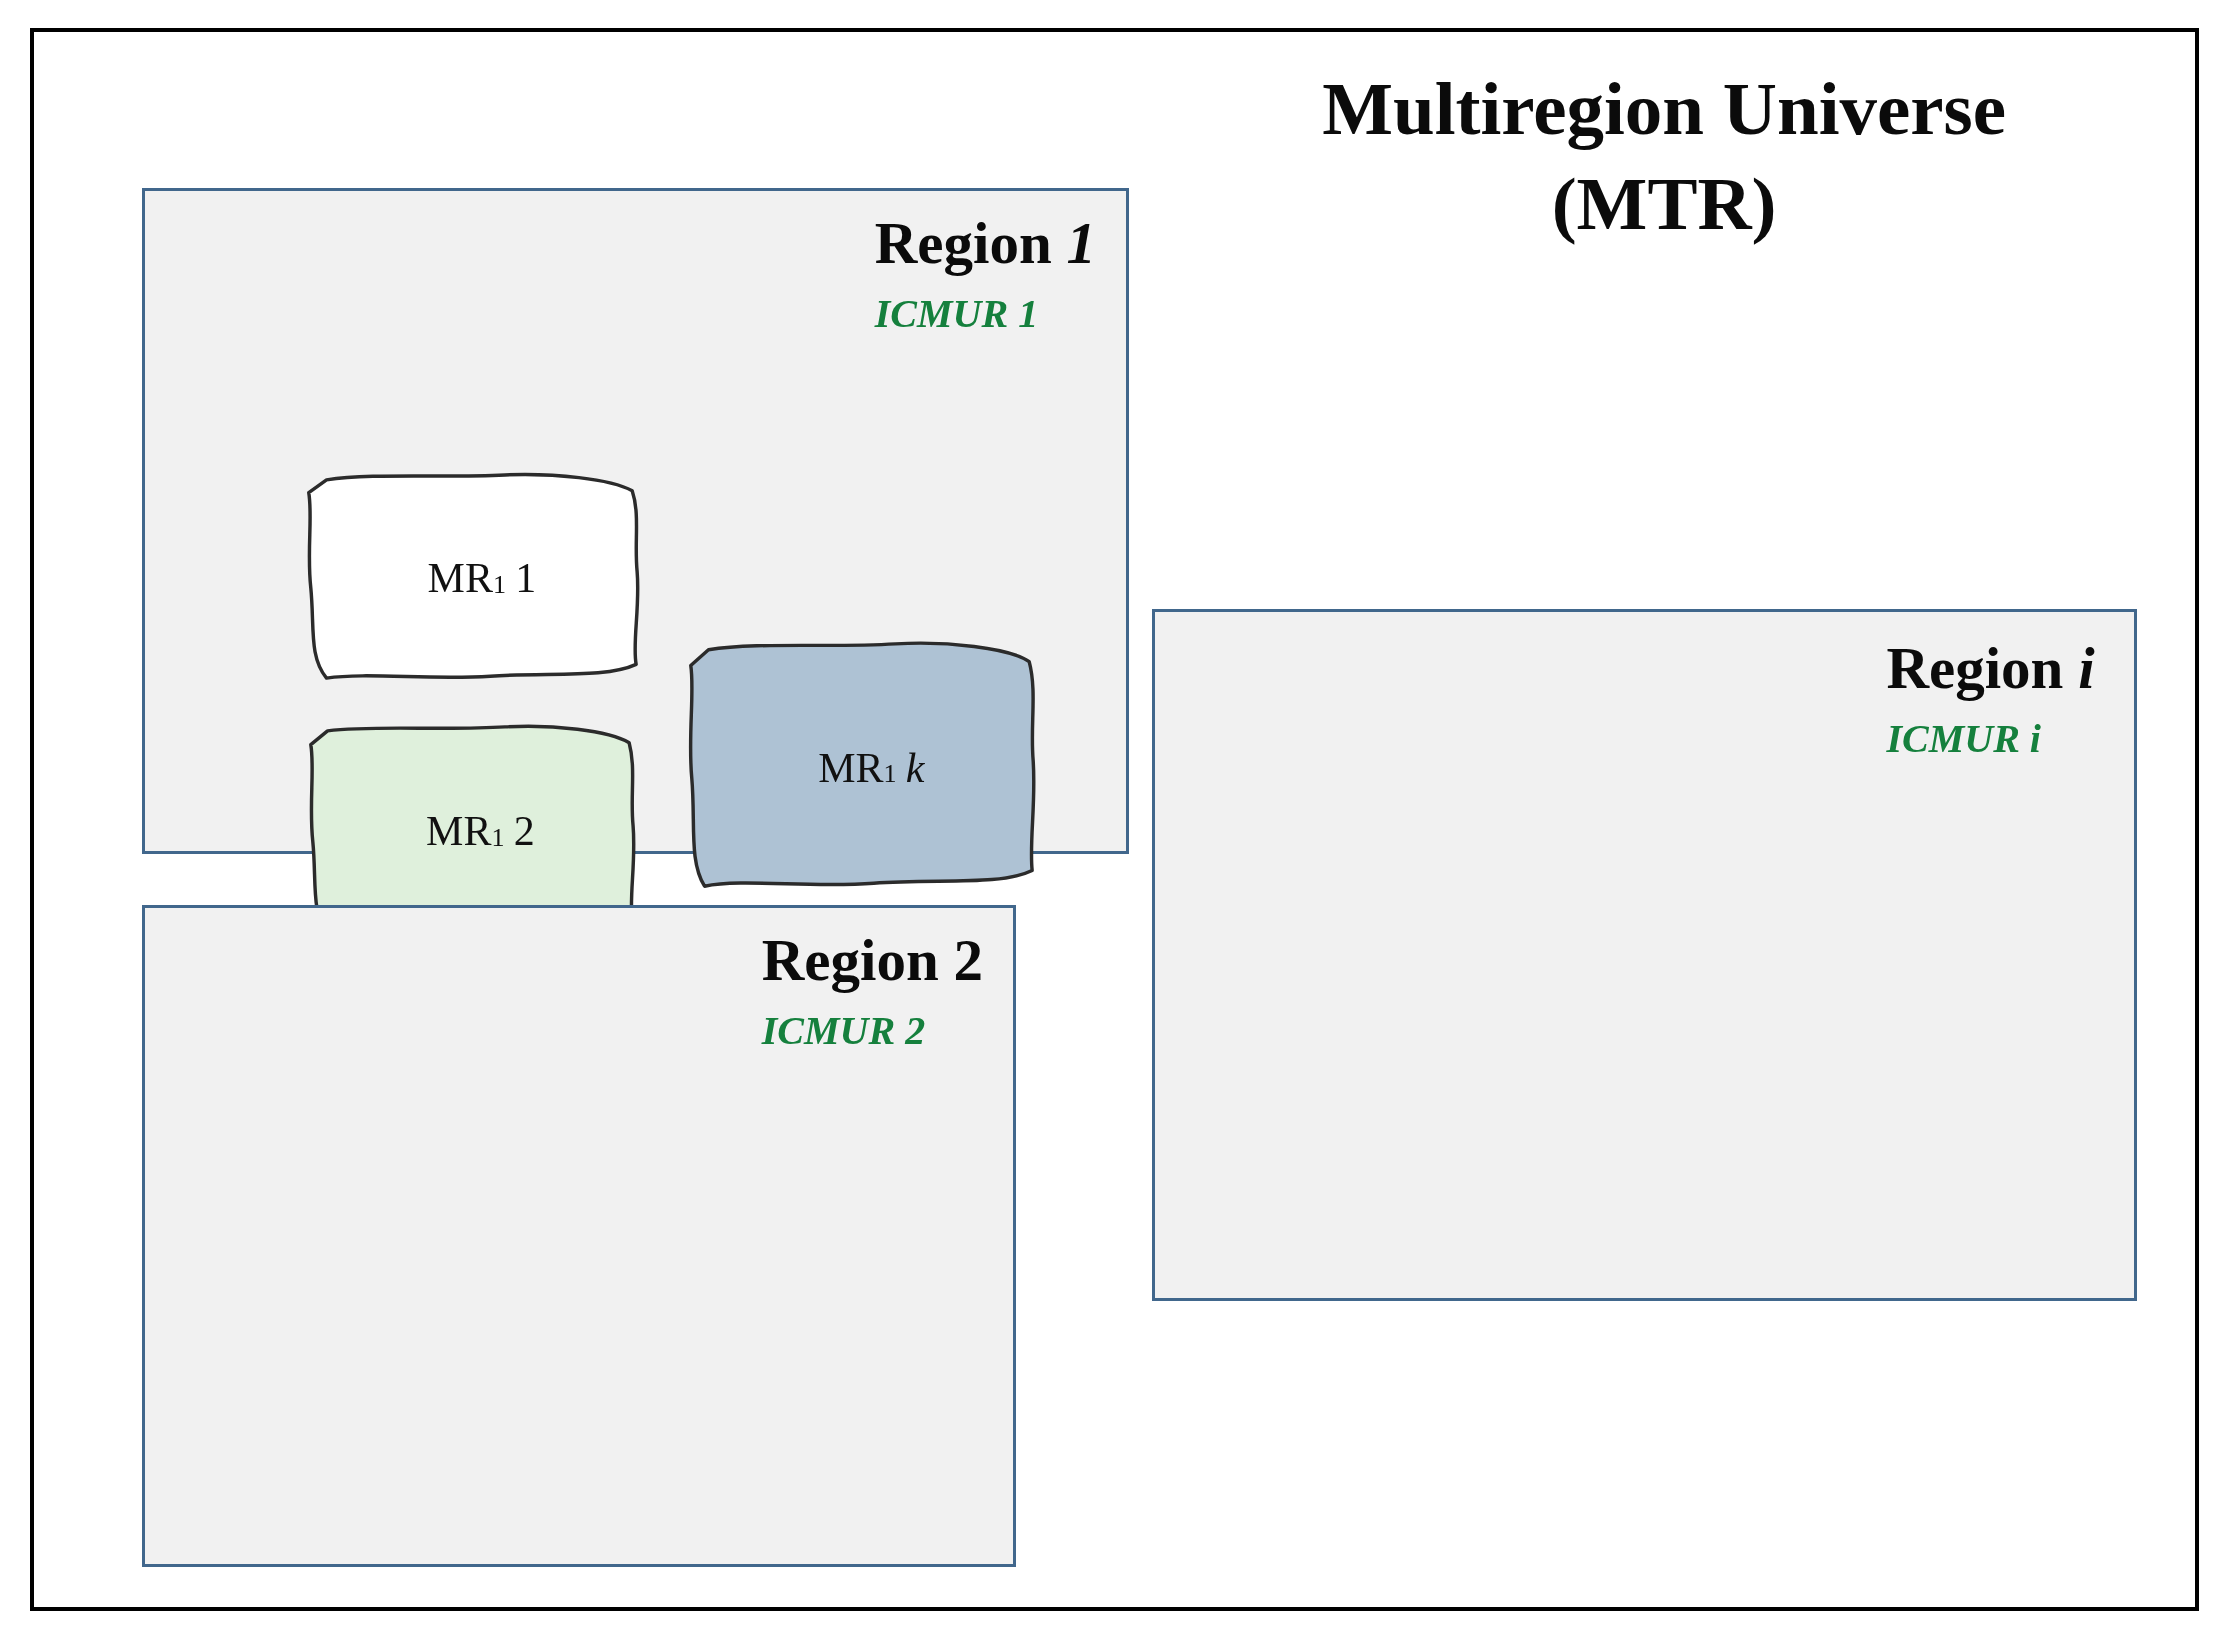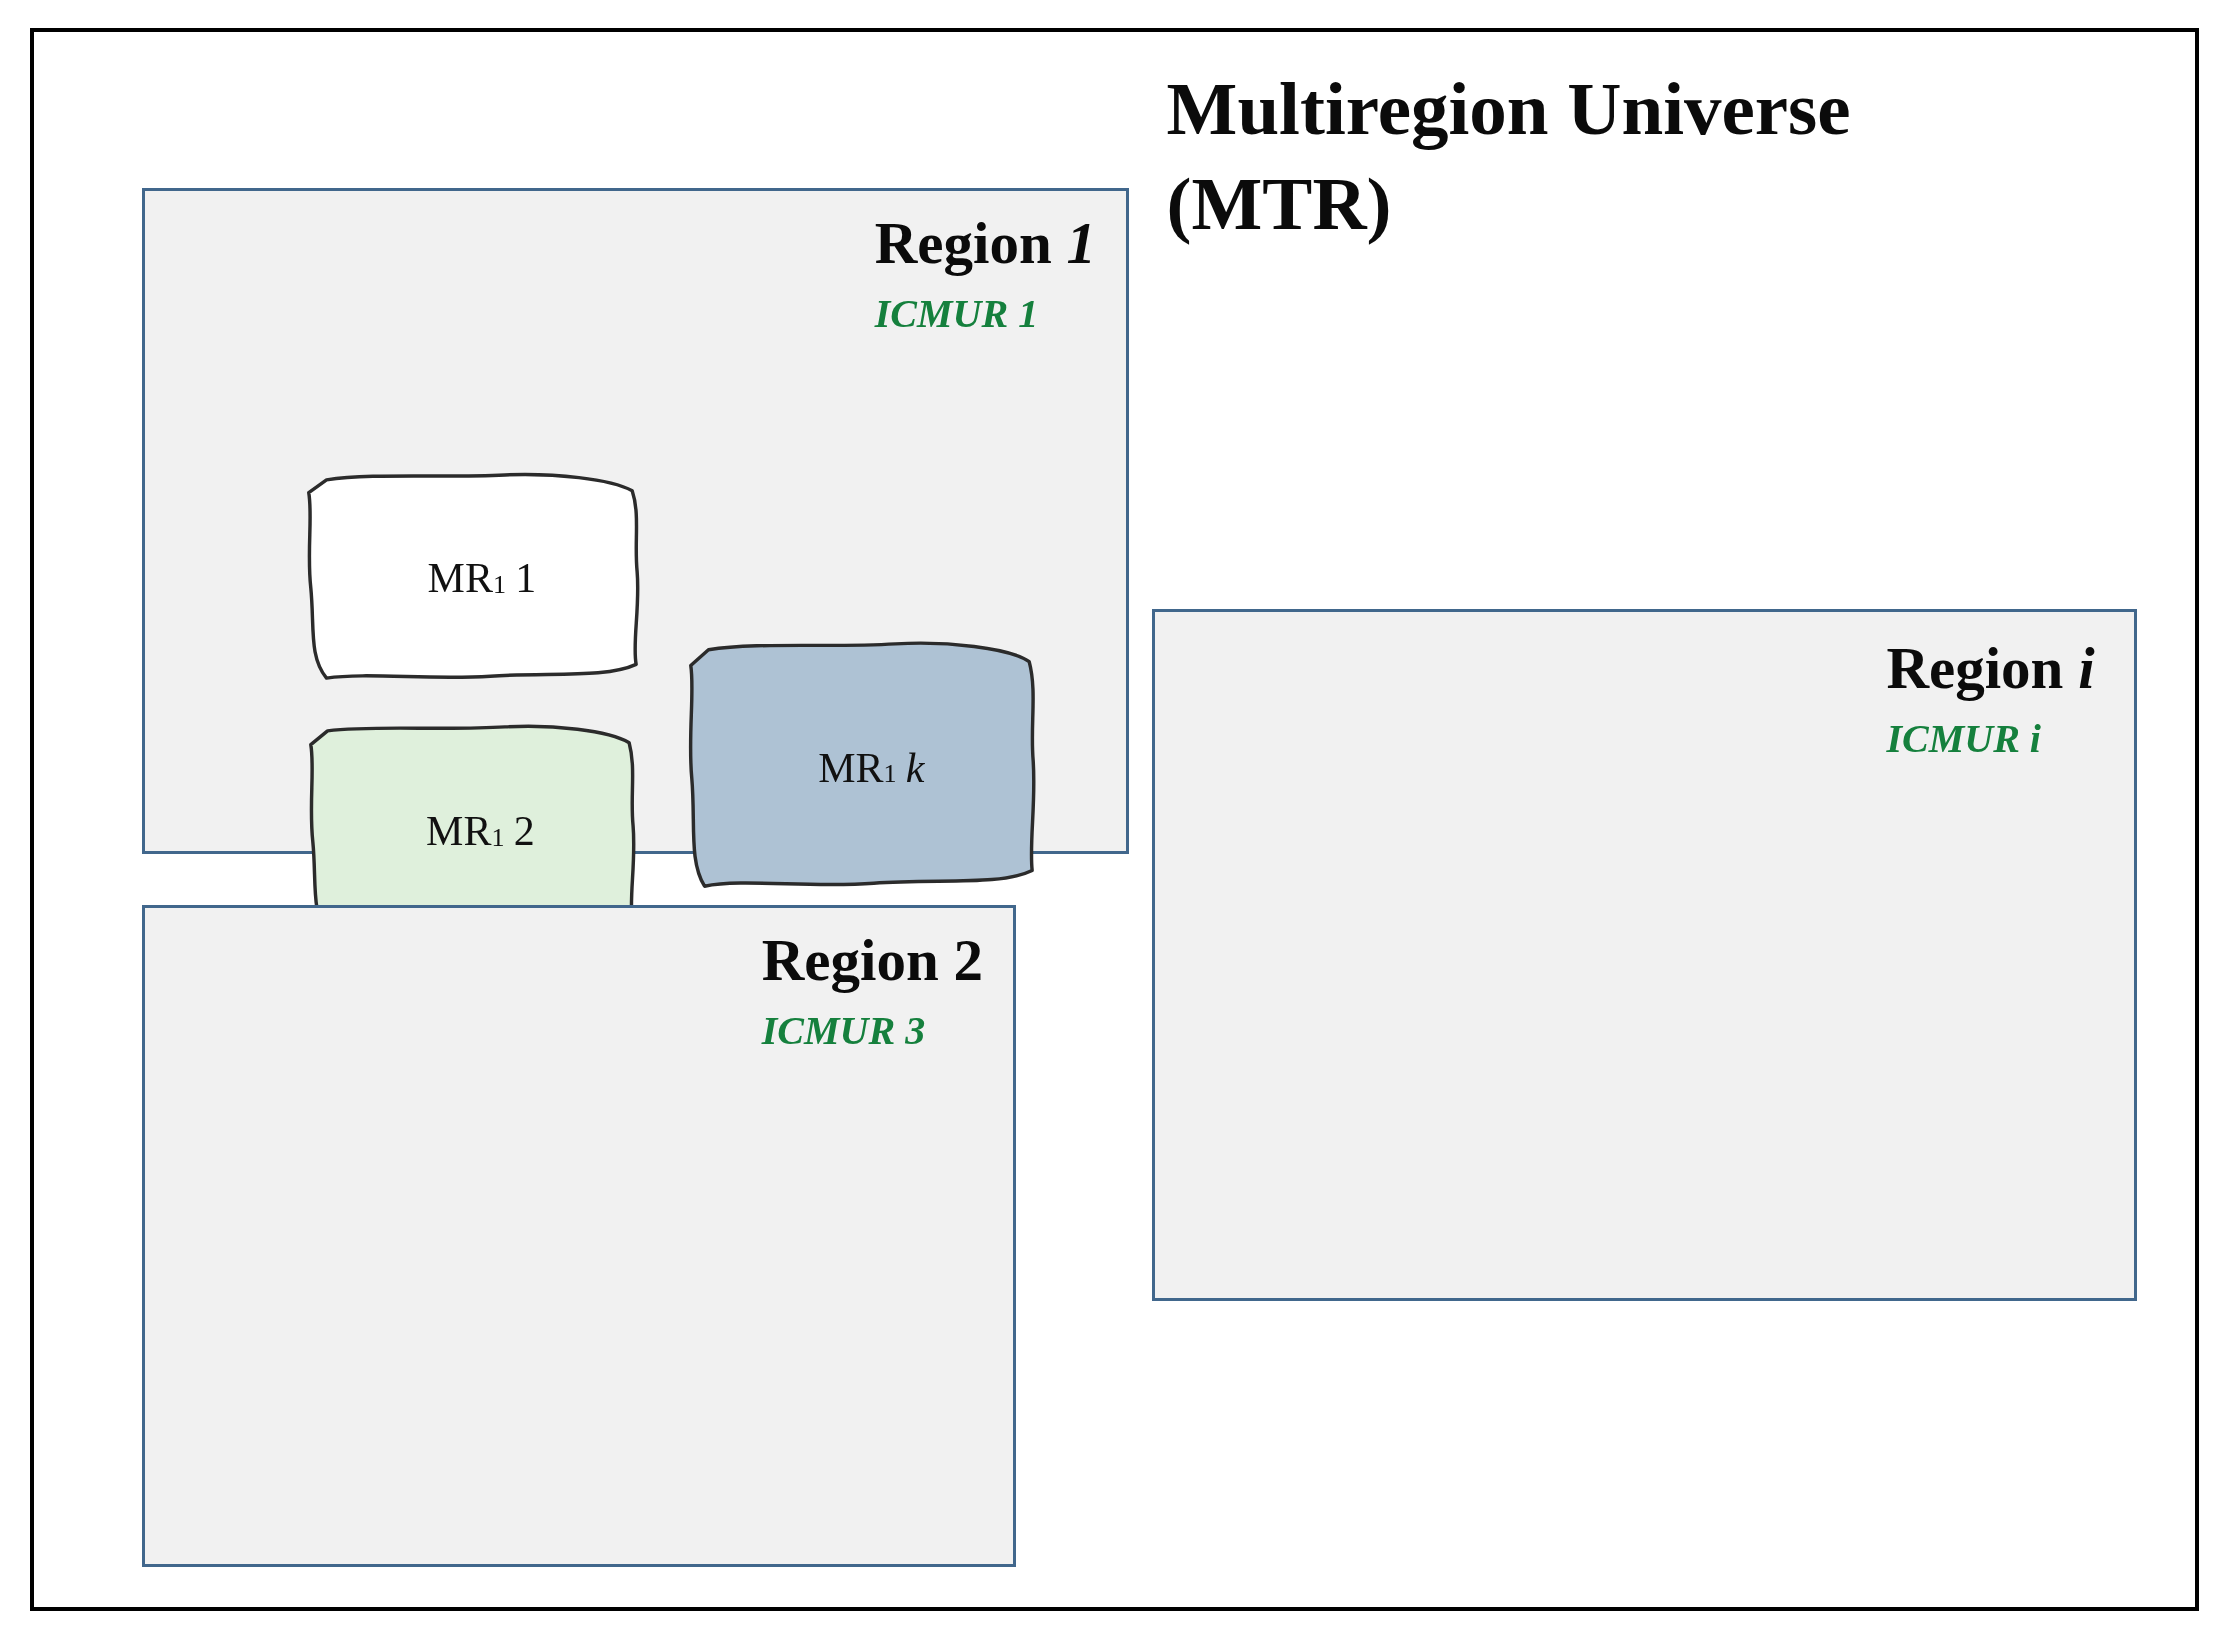--- a/index.html
+++ b/index.html
@@ -9,21 +9,21 @@
 
   
   .outer-frame{
     position:absolute;left:29.6px;top:27.6px;width:2169px;height:1583px;
     border:4.9px solid #000;background:#fff;box-sizing:border-box;
   }
 
   
   .universe-title{
     position:absolute;left:1133px;top:39px;width:995px;
-    font-weight:700;font-size:75px;line-height:1.0;
+    text-align:center;font-weight:700;font-size:75px;line-height:1.0;
     color:#0b0b0b;letter-spacing:0px;
   }
   .universe-title .ln2{display:block;margin-top:20px;}
 
   
   .region-panel{
     position:absolute;background:#f1f1f1;
     border:3px solid #41678c;box-sizing:border-box;
   }
   #region-1{left:108px;top:156px;width:987px;height:666px;}
@@ -111,21 +111,21 @@
         </div>
       </div>
     </div>
 
     <div class="region-panel" id="region-2">
       <div class="region-head">
         <div class="region-name">
           <span>Region</span>
           <span>2</span>
         </div>
-        <div class="region-sub">ICMUR 3</div>
+        <div class="region-sub">ICMUR 2</div>
       </div>
 
     </div>
 
     <div class="region-panel" id="region-i">
       <div class="region-head">
         <div class="region-name">
           <span>Region</span>
           <span class="idx-italic">i</span>
         </div>

